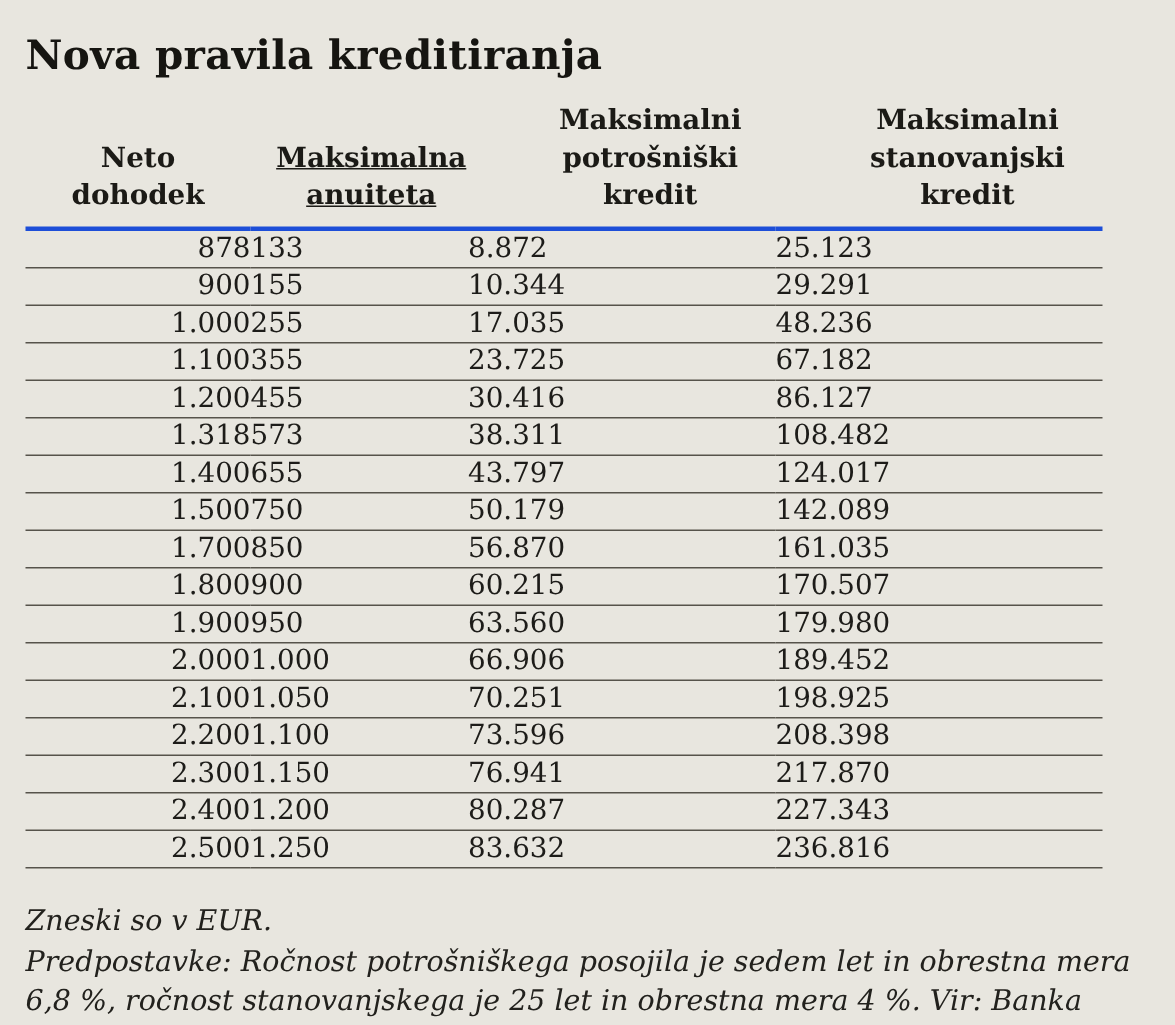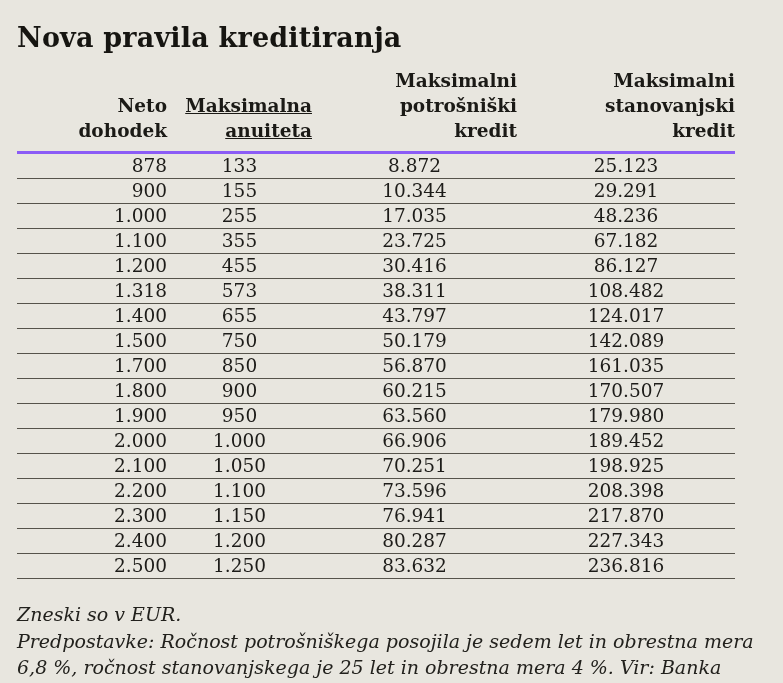--- a/index.html
+++ b/index.html
@@ -29,39 +29,39 @@
     border-collapse: collapse;
     table-layout: fixed;
   }
   col.c1 { width: 150px; }
   col.c2 { width: 145px; }
   col.c3 { width: 205px; }
   col.c4 { width: 218px; }
   th {
     font-size: 18.5px;
     font-weight: 700;
-    text-align: right;
+    text-align: center;
     vertical-align: bottom;
     line-height: 1.35;
     padding: 0 0 7px 0;
     white-space: pre-line;
-    border-bottom: 3px solid #8b5cf6;
+    border-bottom: 3px solid #1d4ed8;
     color: #1b1a16;
   }
   th.h2 { padding-left: 16px; text-decoration: underline; }
   th.h3 { padding-left: 38px; }
   th.h4 { padding-left: 38px; }
   td {
     font-size: 18.5px;
     height: 24px;
     padding: 1px 0 2px 0;
     border-bottom: 1px solid #56534b;
     vertical-align: middle;
   }
-  td.num { text-align: center; }
+  td.num { text-align: left; }
   td.income { text-align: right; }
   .notes {
     margin-top: 22px;
     width: 740px;
     font-style: italic;
     font-size: 19px;
     line-height: 1.4;
     color: #22211d;
   }
   .notes p { margin: 0; }

